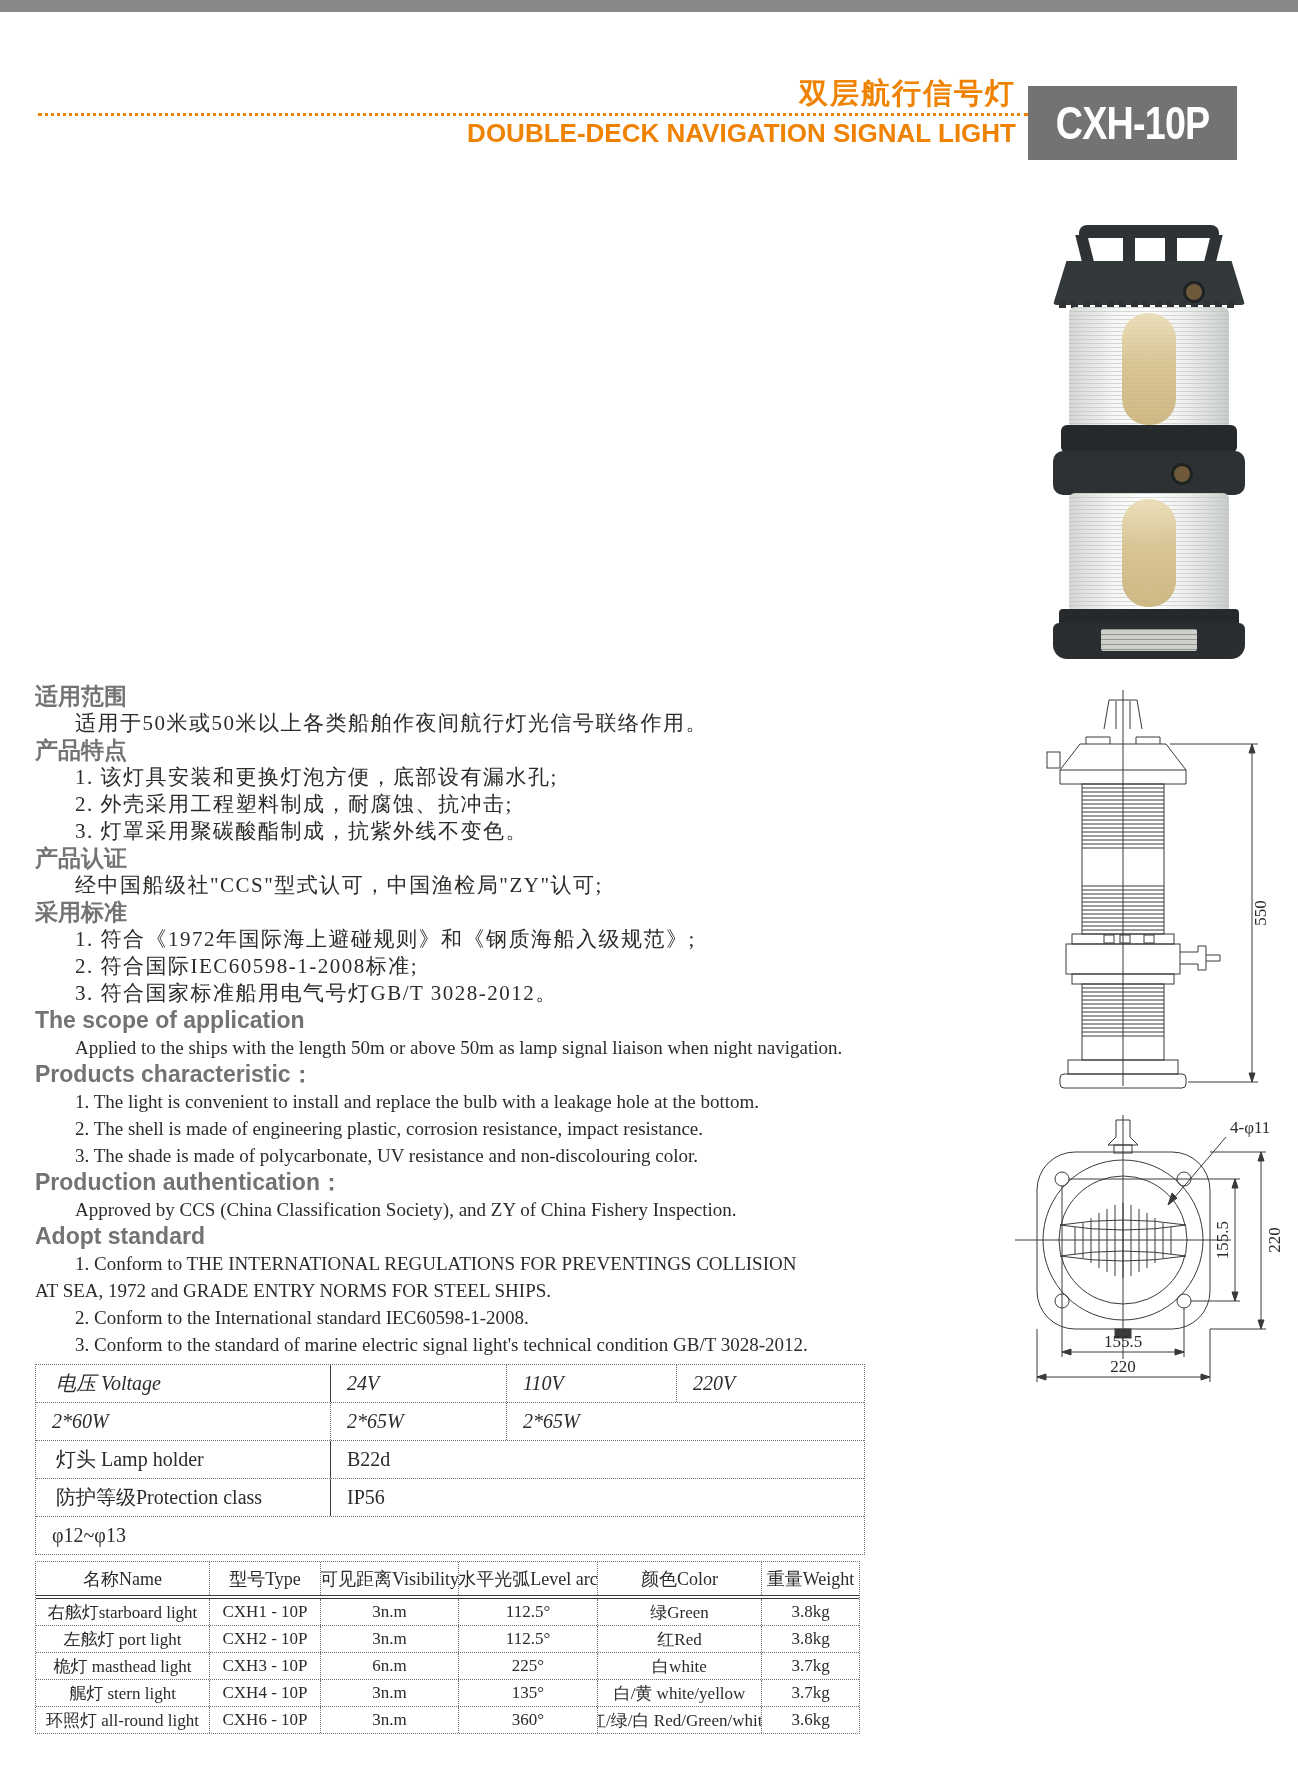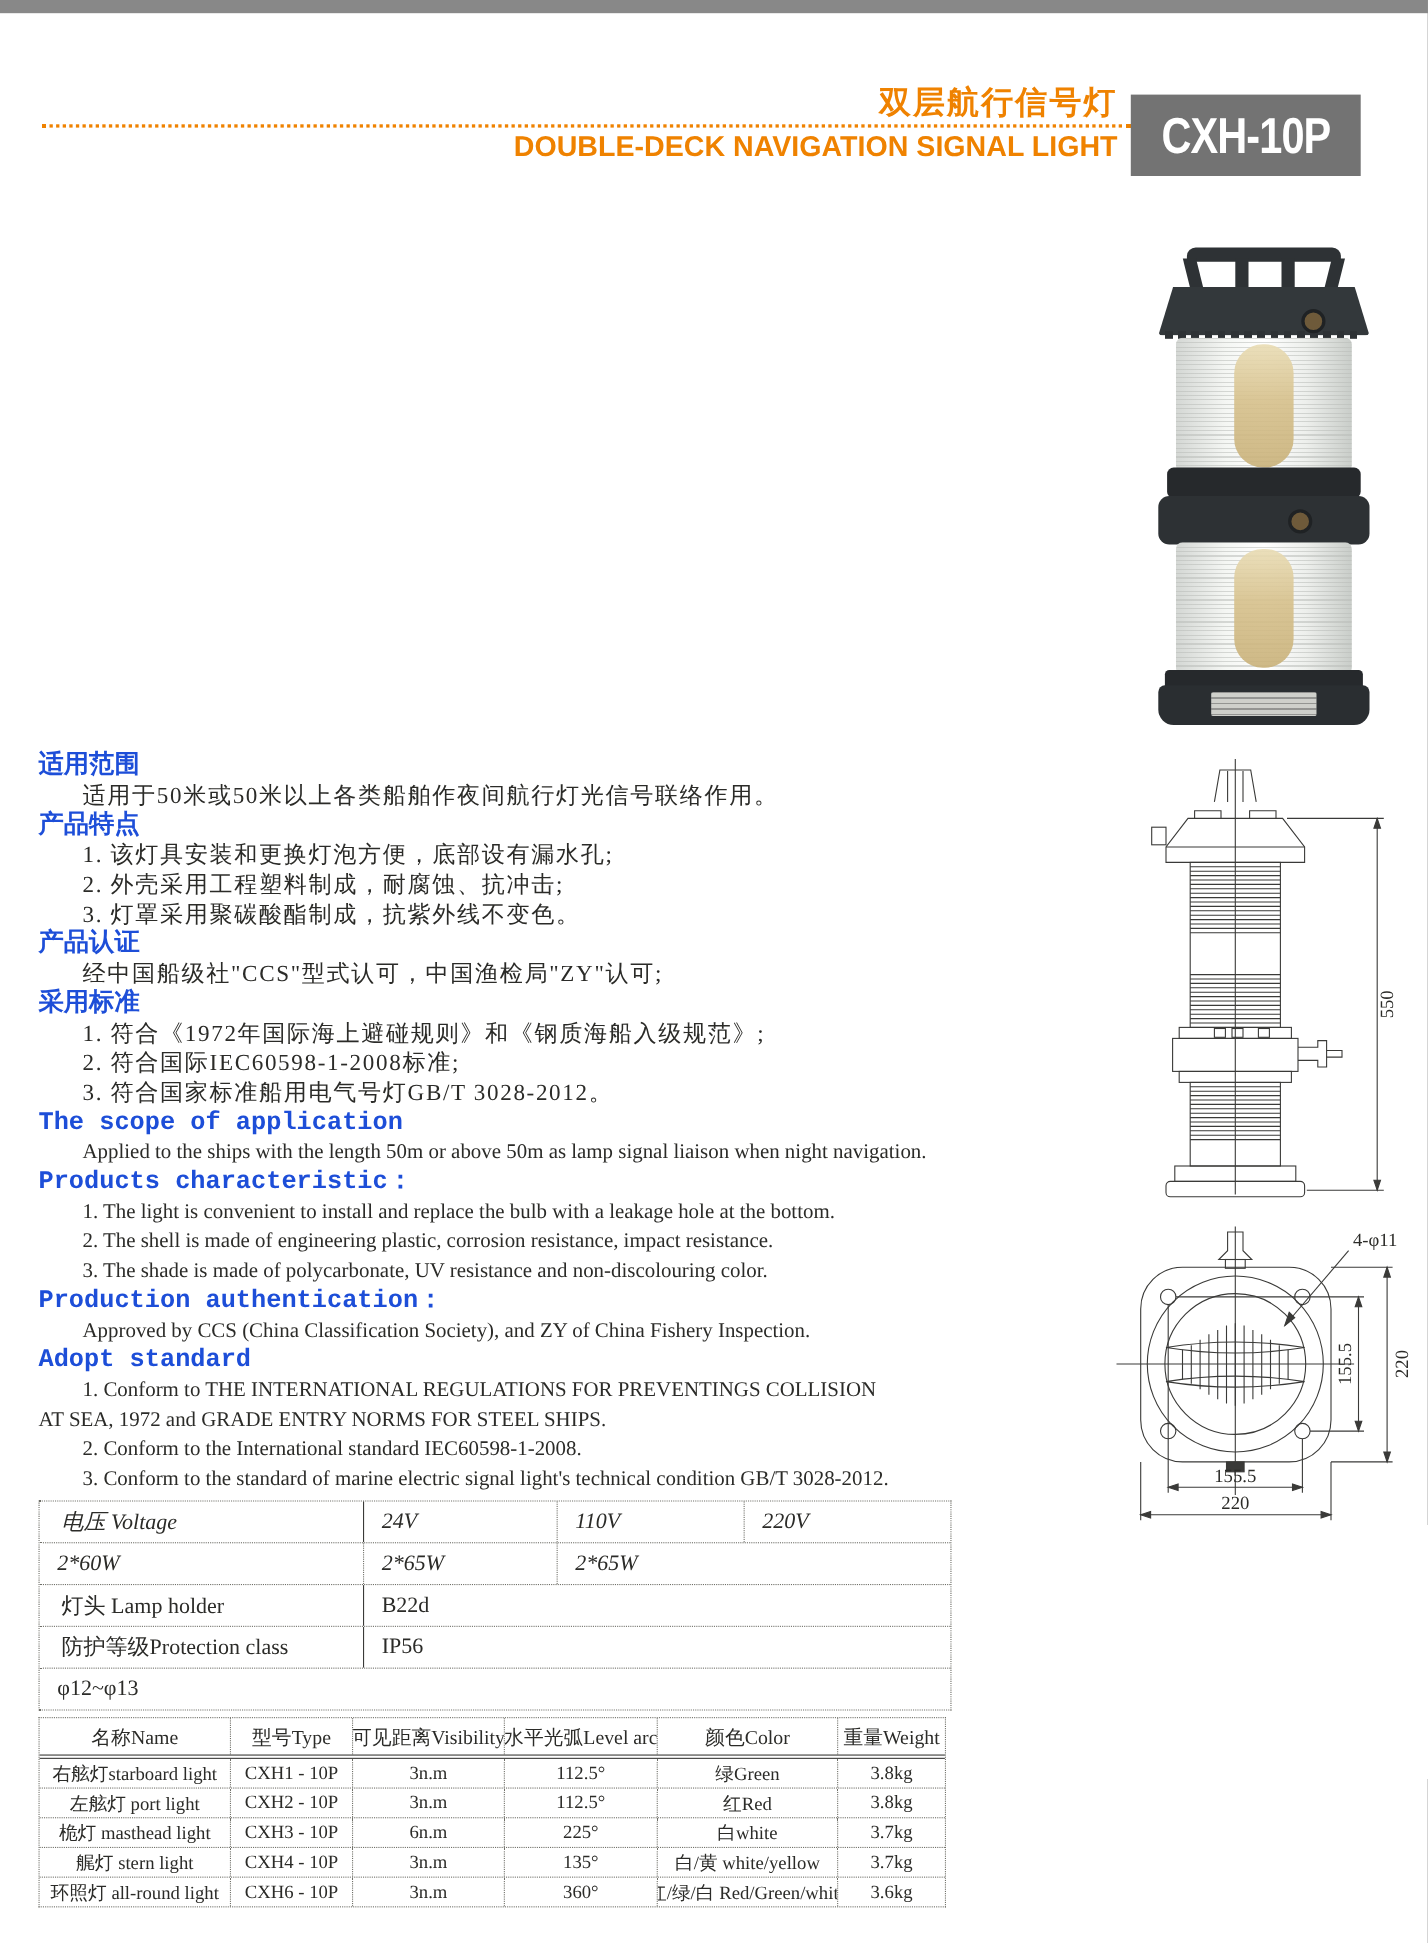--- a/index.html
+++ b/index.html
@@ -13,21 +13,21 @@
                border-bottom:3px dotted #EF8200;}
   .en-title{position:absolute;top:106px;right:282px;font-family:"Liberation Sans",sans-serif;
             font-weight:bold;font-size:26px;color:#EF8200;letter-spacing:0px;}
   .model-badge{position:absolute;top:74px;left:1028px;width:209px;height:74px;background:#737373;
                display:flex;align-items:center;justify-content:center;}
   .model-badge span{font-family:"Liberation Sans",sans-serif;font-weight:bold;font-size:46px;
                color:#ffffff;transform:scaleX(.82);letter-spacing:-1px;}
 
   
   .sections{position:absolute;left:35px;top:671px;width:830px;}
-  .sec-h{font-family:Liberation Mono, monospace;font-weight:bold;color:#1d4ed8;
+  .sec-h{font-family:Liberation Sans, sans-serif;font-weight:bold;color:#737373;
          line-height:27px;height:27px;white-space:nowrap;}
   .sec-h.zh{font-size:23px;}
   .sec-h.en{font-size:23px;}
   .sec-line{line-height:27px;height:27px;white-space:nowrap;padding-left:40px;}
   .sec-line.zh{font-size:21px;letter-spacing:1.5px;}
   .sec-line.en{font-size:19px;}
   .sec-line.flush{padding-left:0;}
 
   
   .spec-table{position:absolute;left:35px;top:1352px;width:828px;

